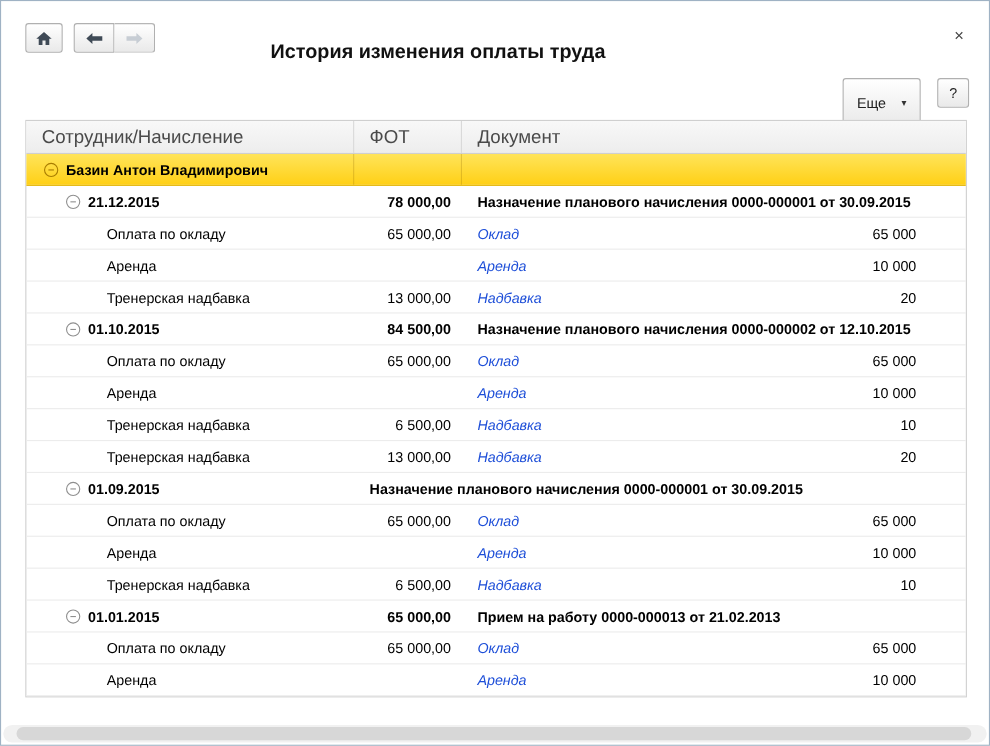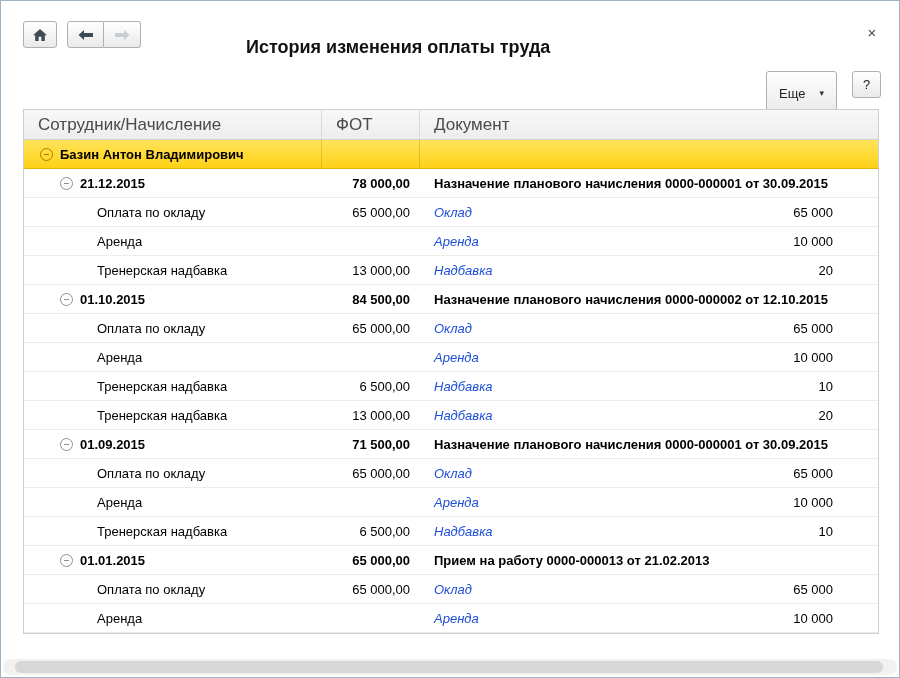--- a/index.html
+++ b/index.html
@@ -244,21 +244,20 @@
           <div class="cell col-doc">
             <span class="doc-label">Надбавка</span>
             <span class="doc-value">20</span>
           </div>
         </div>
         <div class="row group-row">
           <div class="cell col-emp">
             <span class="toggle"></span>
             <span>01.09.2015</span>
           </div>
-          <div class="cell col-fot">71 500,00</div>
           <div class="cell col-doc">Назначение планового начисления 0000-000001 от 30.09.2015</div>
         </div>
         <div class="row detail-row">
           <div class="cell col-emp">Оплата по окладу</div>
           <div class="cell col-fot">65 000,00</div>
           <div class="cell col-doc">
             <span class="doc-label">Оклад</span>
             <span class="doc-value">65 000</span>
           </div>
         </div>

